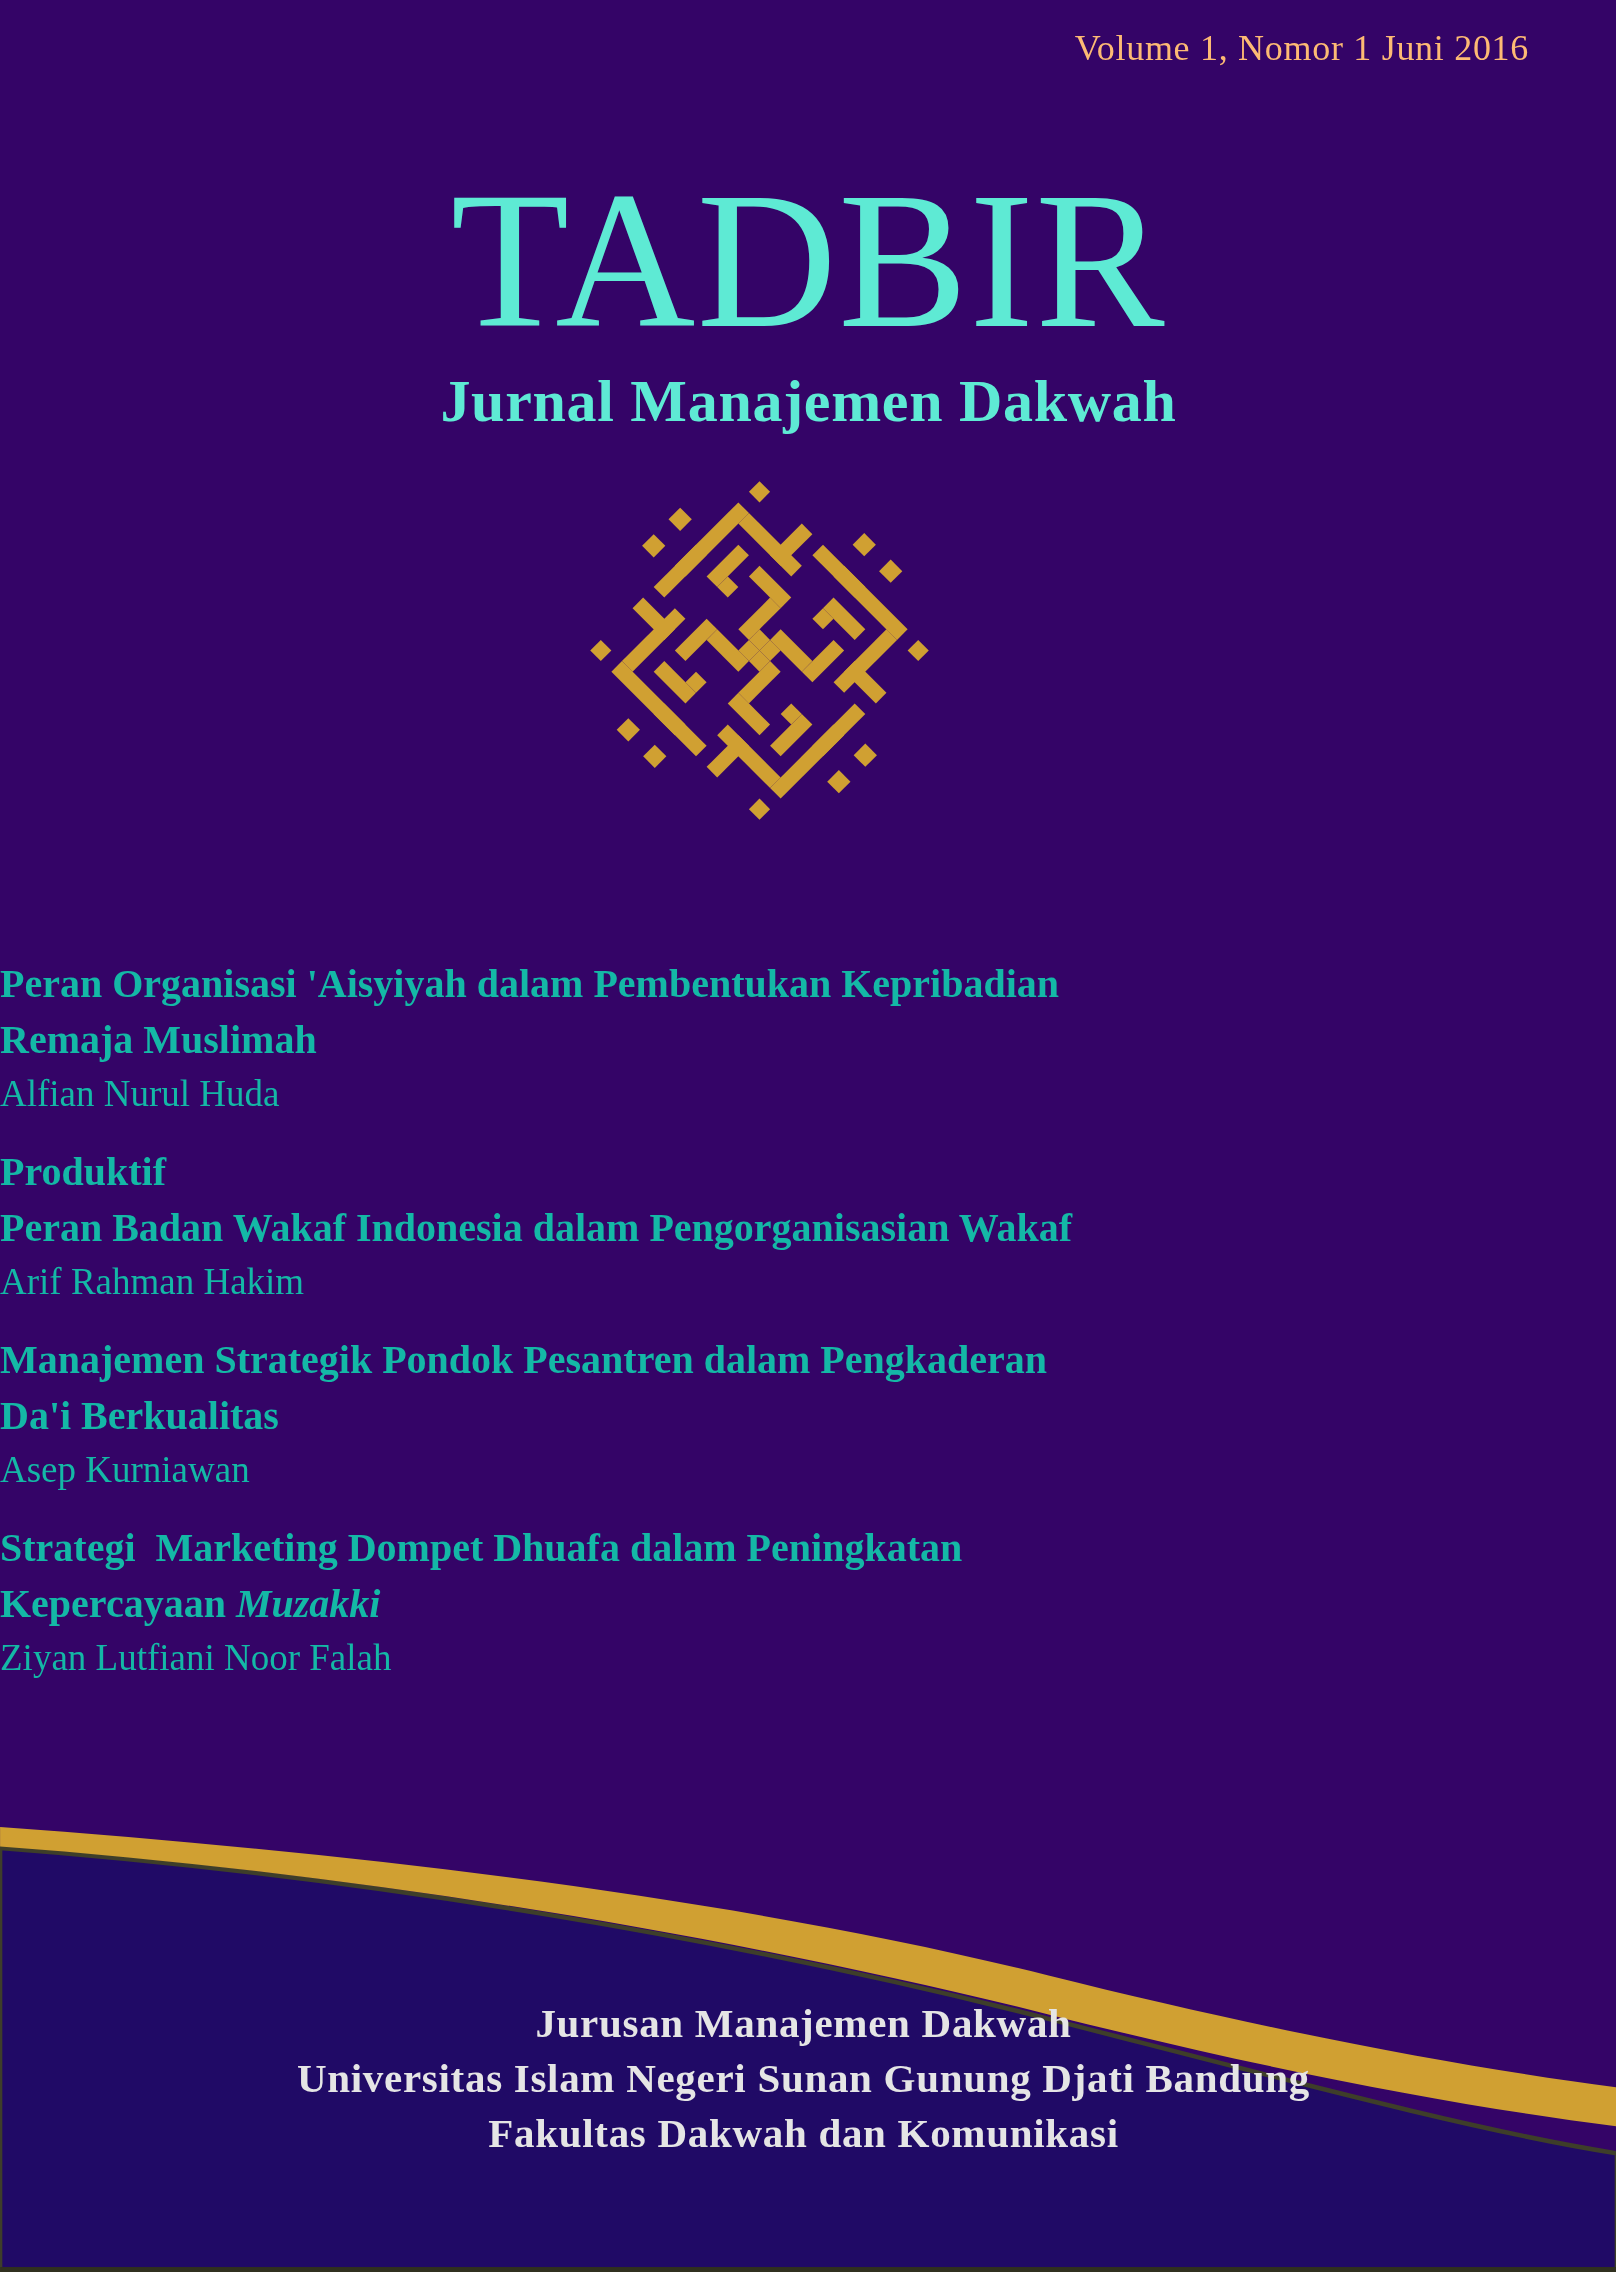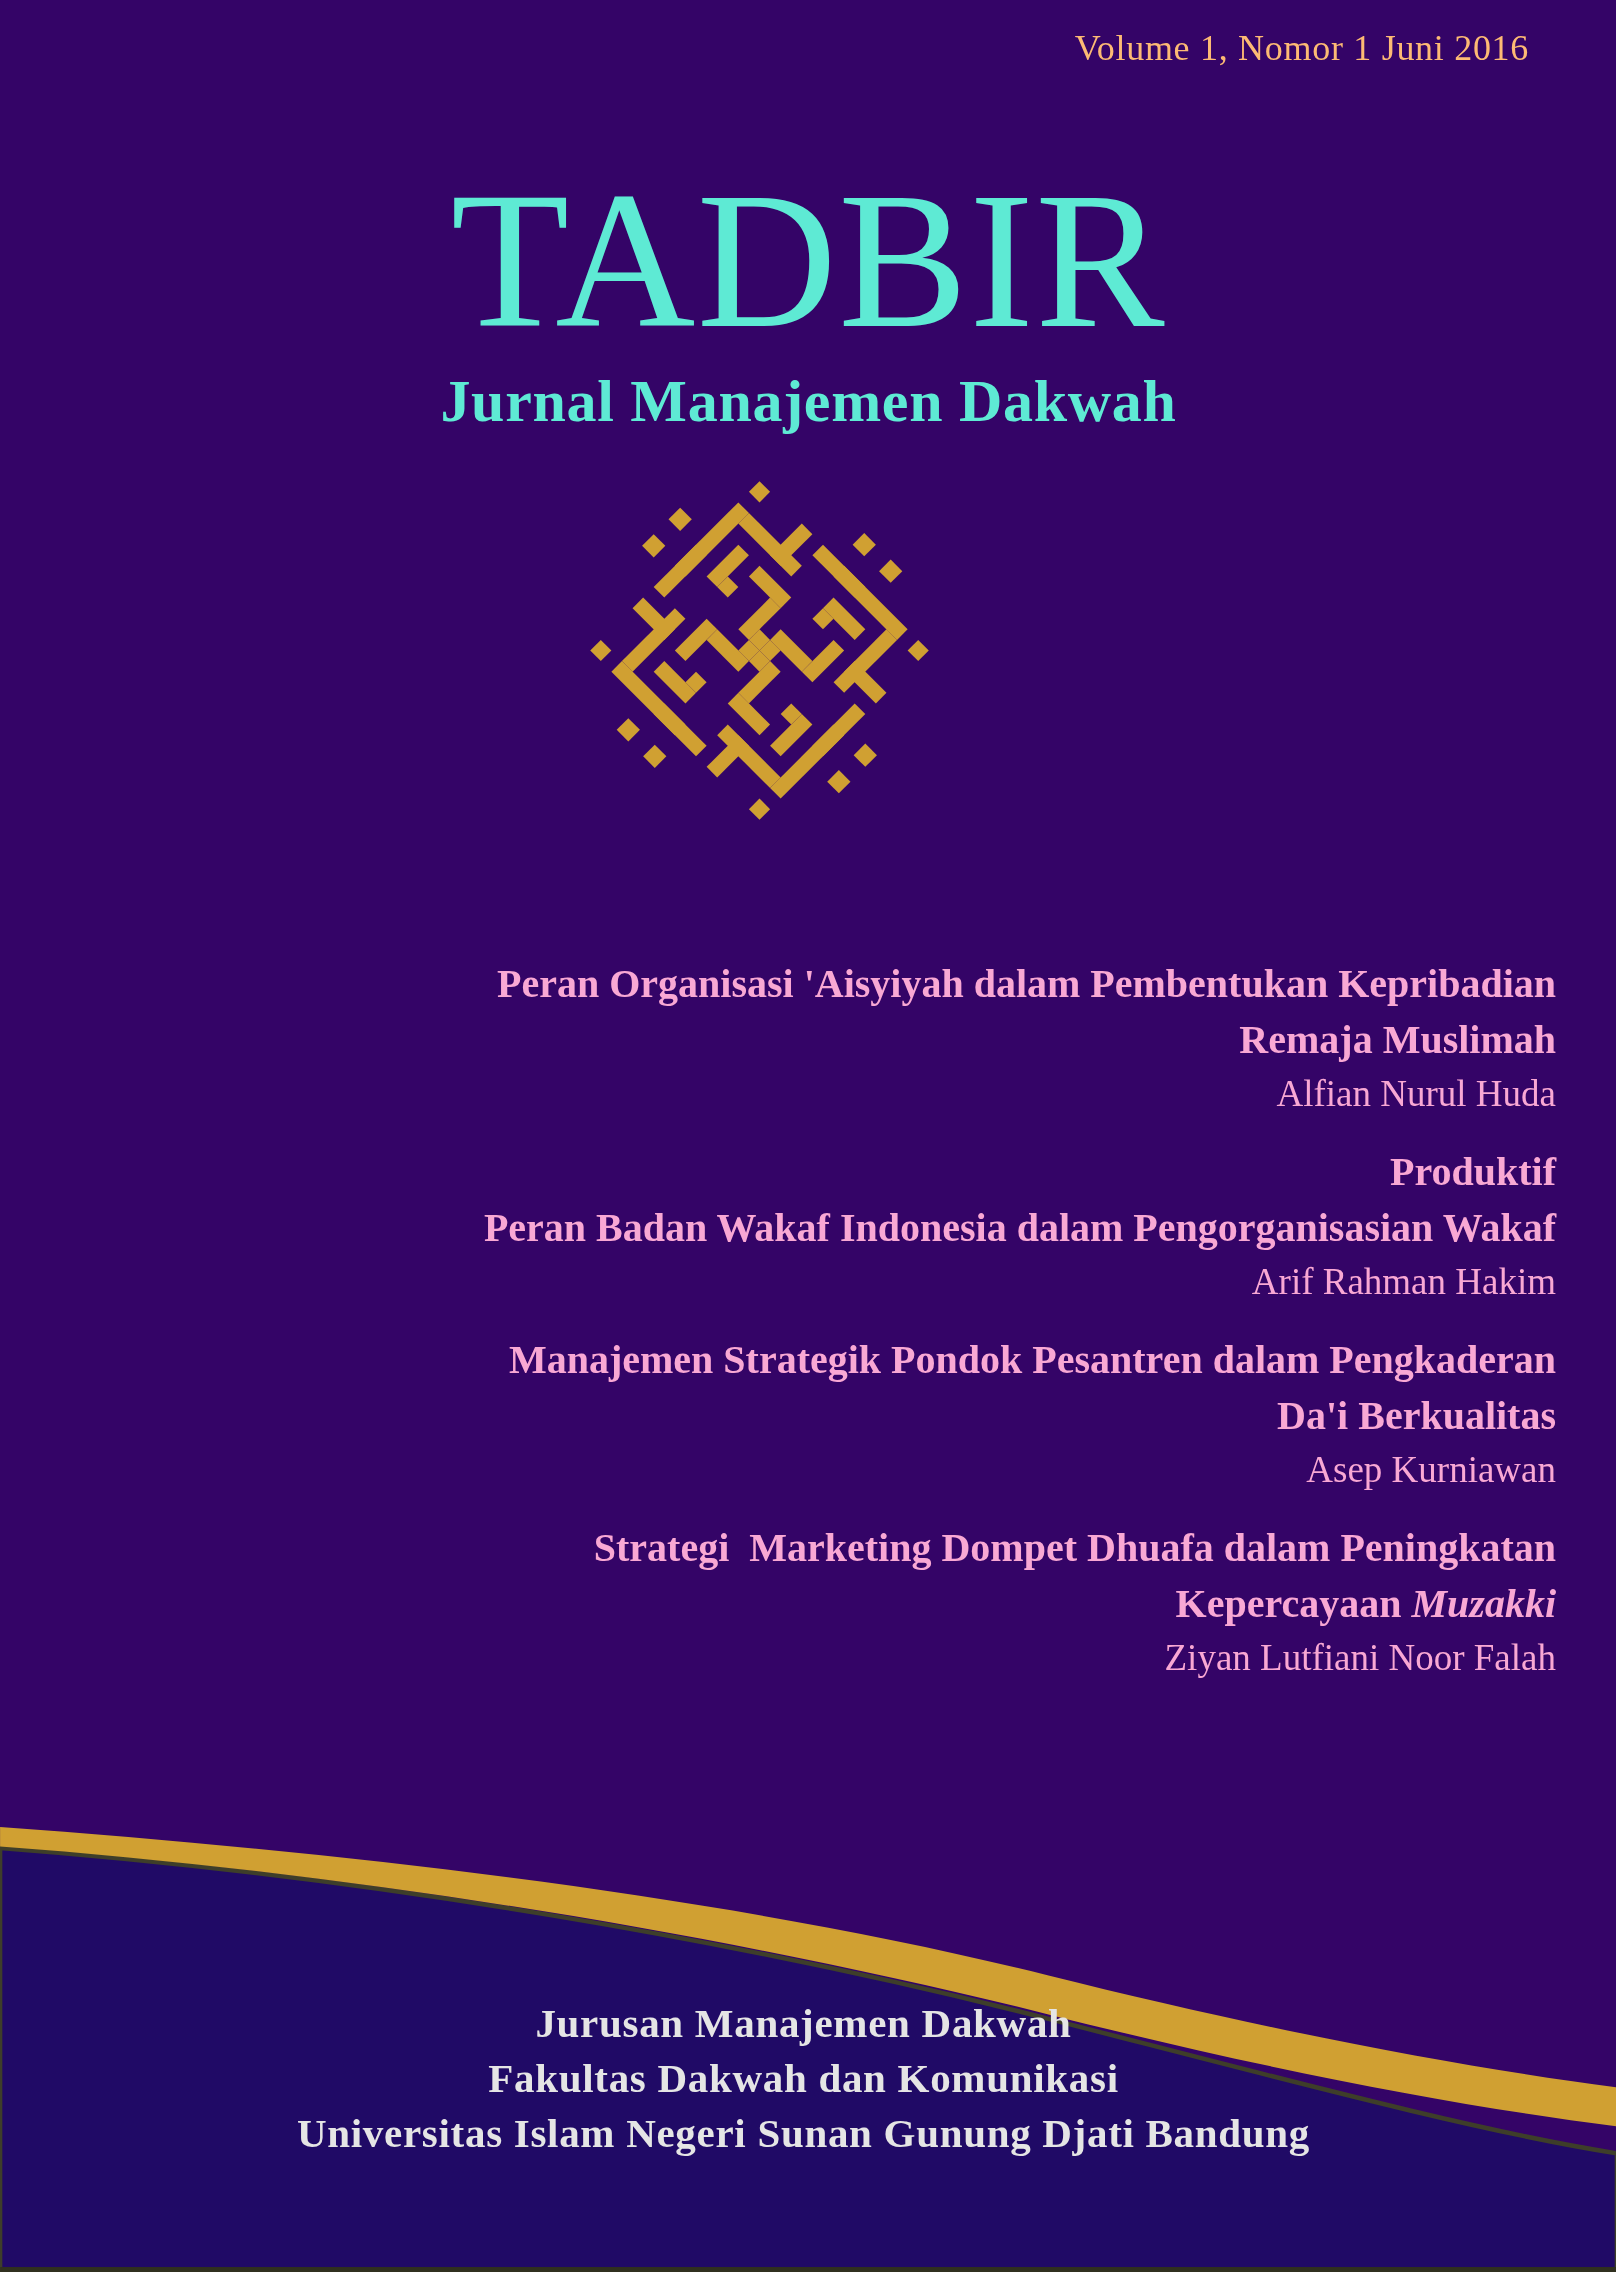--- a/index.html
+++ b/index.html
@@ -23,21 +23,21 @@
     font-size:194px; line-height:0.9; font-weight:400; letter-spacing:1.5px;
   }
   .masthead-subtitle {
     font-size:60px; font-weight:bold; margin-top:18px; letter-spacing:0.7px;
   }
   .ornament {
     position:absolute; left:565px; top:456px; width:389px; height:389px;
   }
   .article-list {
     position:absolute; top:956px; left:0; width:1556px;
-    text-align:right; color:#f9a8d4;
+    text-align:left; color:#14b8a6;
   }
   .article-entry { margin-bottom:24px; }
   .article-title-line {
     font-size:40px; font-weight:bold; line-height:56px; white-space:pre-wrap;
   }
   .article-title-line .it { font-style:italic; }
   .article-author { font-size:37px; line-height:52px; }
   .footer-block {
     position:absolute; top:1996px; left:0; width:1607px;
     text-align:center; color:#e5e5e5; z-index:3;
@@ -107,18 +107,18 @@
       </div>
       <div class="article-entry">
         <div class="article-title-line"><span>Strategi  Marketing Dompet Dhuafa dalam Peningkatan</span></div>
         <div class="article-title-line"><span>Kepercayaan </span><span class="it">Muzakki</span></div>
         <div class="article-author">Ziyan Lutfiani Noor Falah</div>
       </div>
     </div>
 
   <div class="footer-block">
       <div class="footer-line">Jurusan Manajemen Dakwah</div>
+      <div class="footer-line">Universitas Islam Negeri Sunan Gunung Djati Bandung</div>
       <div class="footer-line">Fakultas Dakwah dan Komunikasi</div>
-      <div class="footer-line">Universitas Islam Negeri Sunan Gunung Djati Bandung</div>
     </div>
 
 </div>
 
 
 </body></html>

